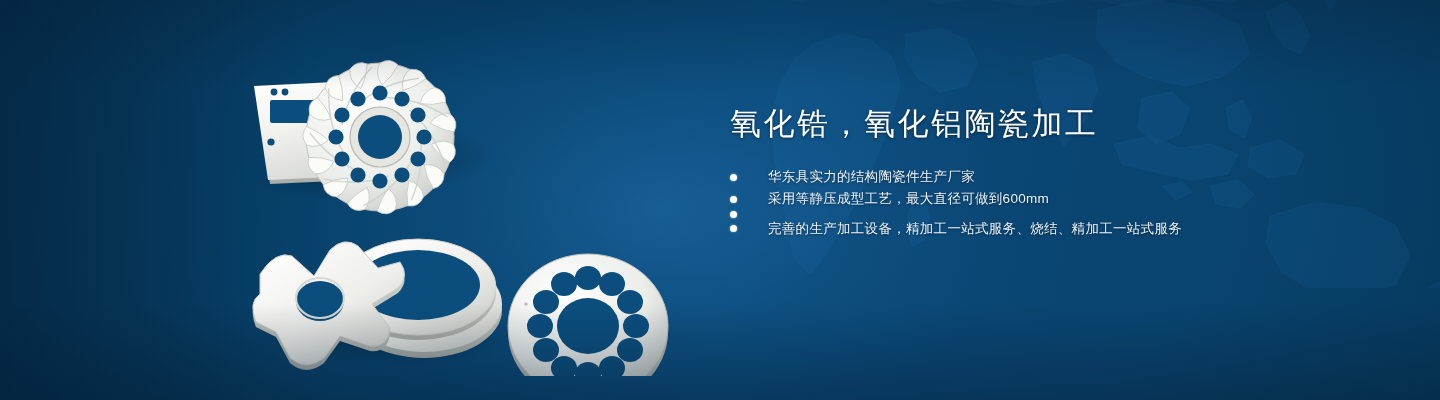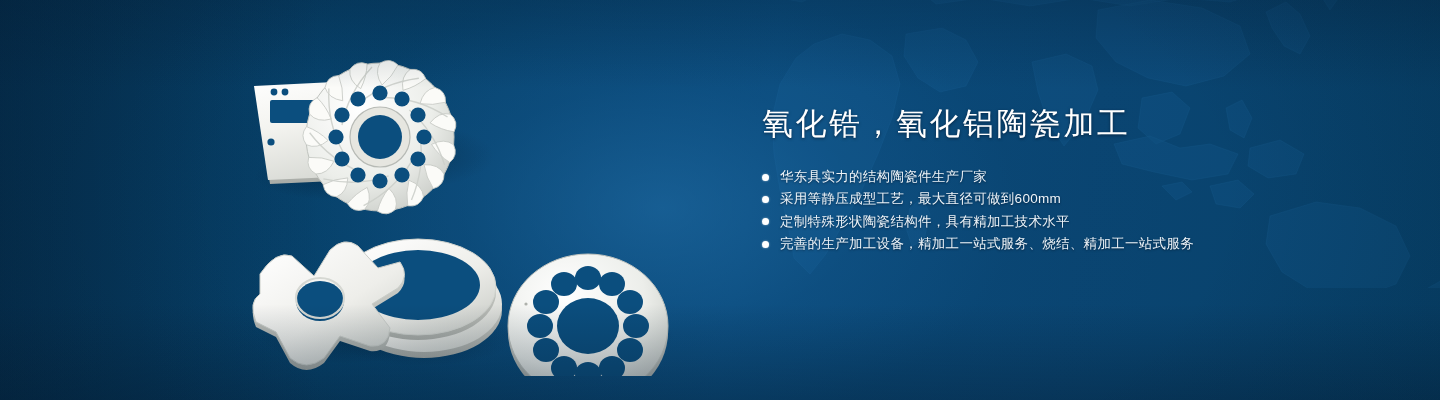--- a/index.html
+++ b/index.html
@@ -50,21 +50,21 @@
 
   
   .products{
     position:absolute;left:228px;top:36px;
     width:480px;height:340px;
   }
   .products svg{width:100%;height:100%;display:block;}
 
   
   .textblock{
-    position:absolute;left:762px;top:104px;
+    position:absolute;left:730px;top:104px;
     width:620px;
   }
   .headline{
     color:#ffffff;
     font-size:31px;
     line-height:40px;
     letter-spacing:2.5px;
     font-weight:400;
     margin:0 0 22px 0;
     text-shadow:0 1px 3px rgba(0,10,24,.55);
@@ -72,20 +72,21 @@
   }
   .bullets{list-style:none;margin:0;padding:0;}
   .bullets li{
     display:flex;align-items:center;
     color:#eef4f9;
     font-size:13.5px;
     line-height:22.3px;
     letter-spacing:.3px;
     text-shadow:0 1px 2px rgba(0,10,24,.5);
     white-space:nowrap;
+    gap:20px;
   }
   .dot{
     flex:0 0 auto;
     width:7px;height:7px;border-radius:50%;
     background:#ffffff;
     margin-right:11px;
     box-shadow:0 0 2px rgba(255,255,255,.6);
   }
 </style>
 </head>
@@ -373,21 +374,20 @@
       <li>
         <span class="dot"></span>
         <span>华东具实力的结构陶瓷件生产厂家</span>
       </li>
       <li>
         <span class="dot"></span>
         <span>采用等静压成型工艺，最大直径可做到600mm</span>
       </li>
       <li>
         <span class="dot"></span>
-        <span>定制特殊形状陶瓷结构件，具有精加工技术水平</span>
       </li>
       <li>
         <span class="dot"></span>
         <span>完善的生产加工设备，精加工一站式服务、烧结、精加工一站式服务</span>
       </li>
     </ul>
   </div>
 
 </div>
 

